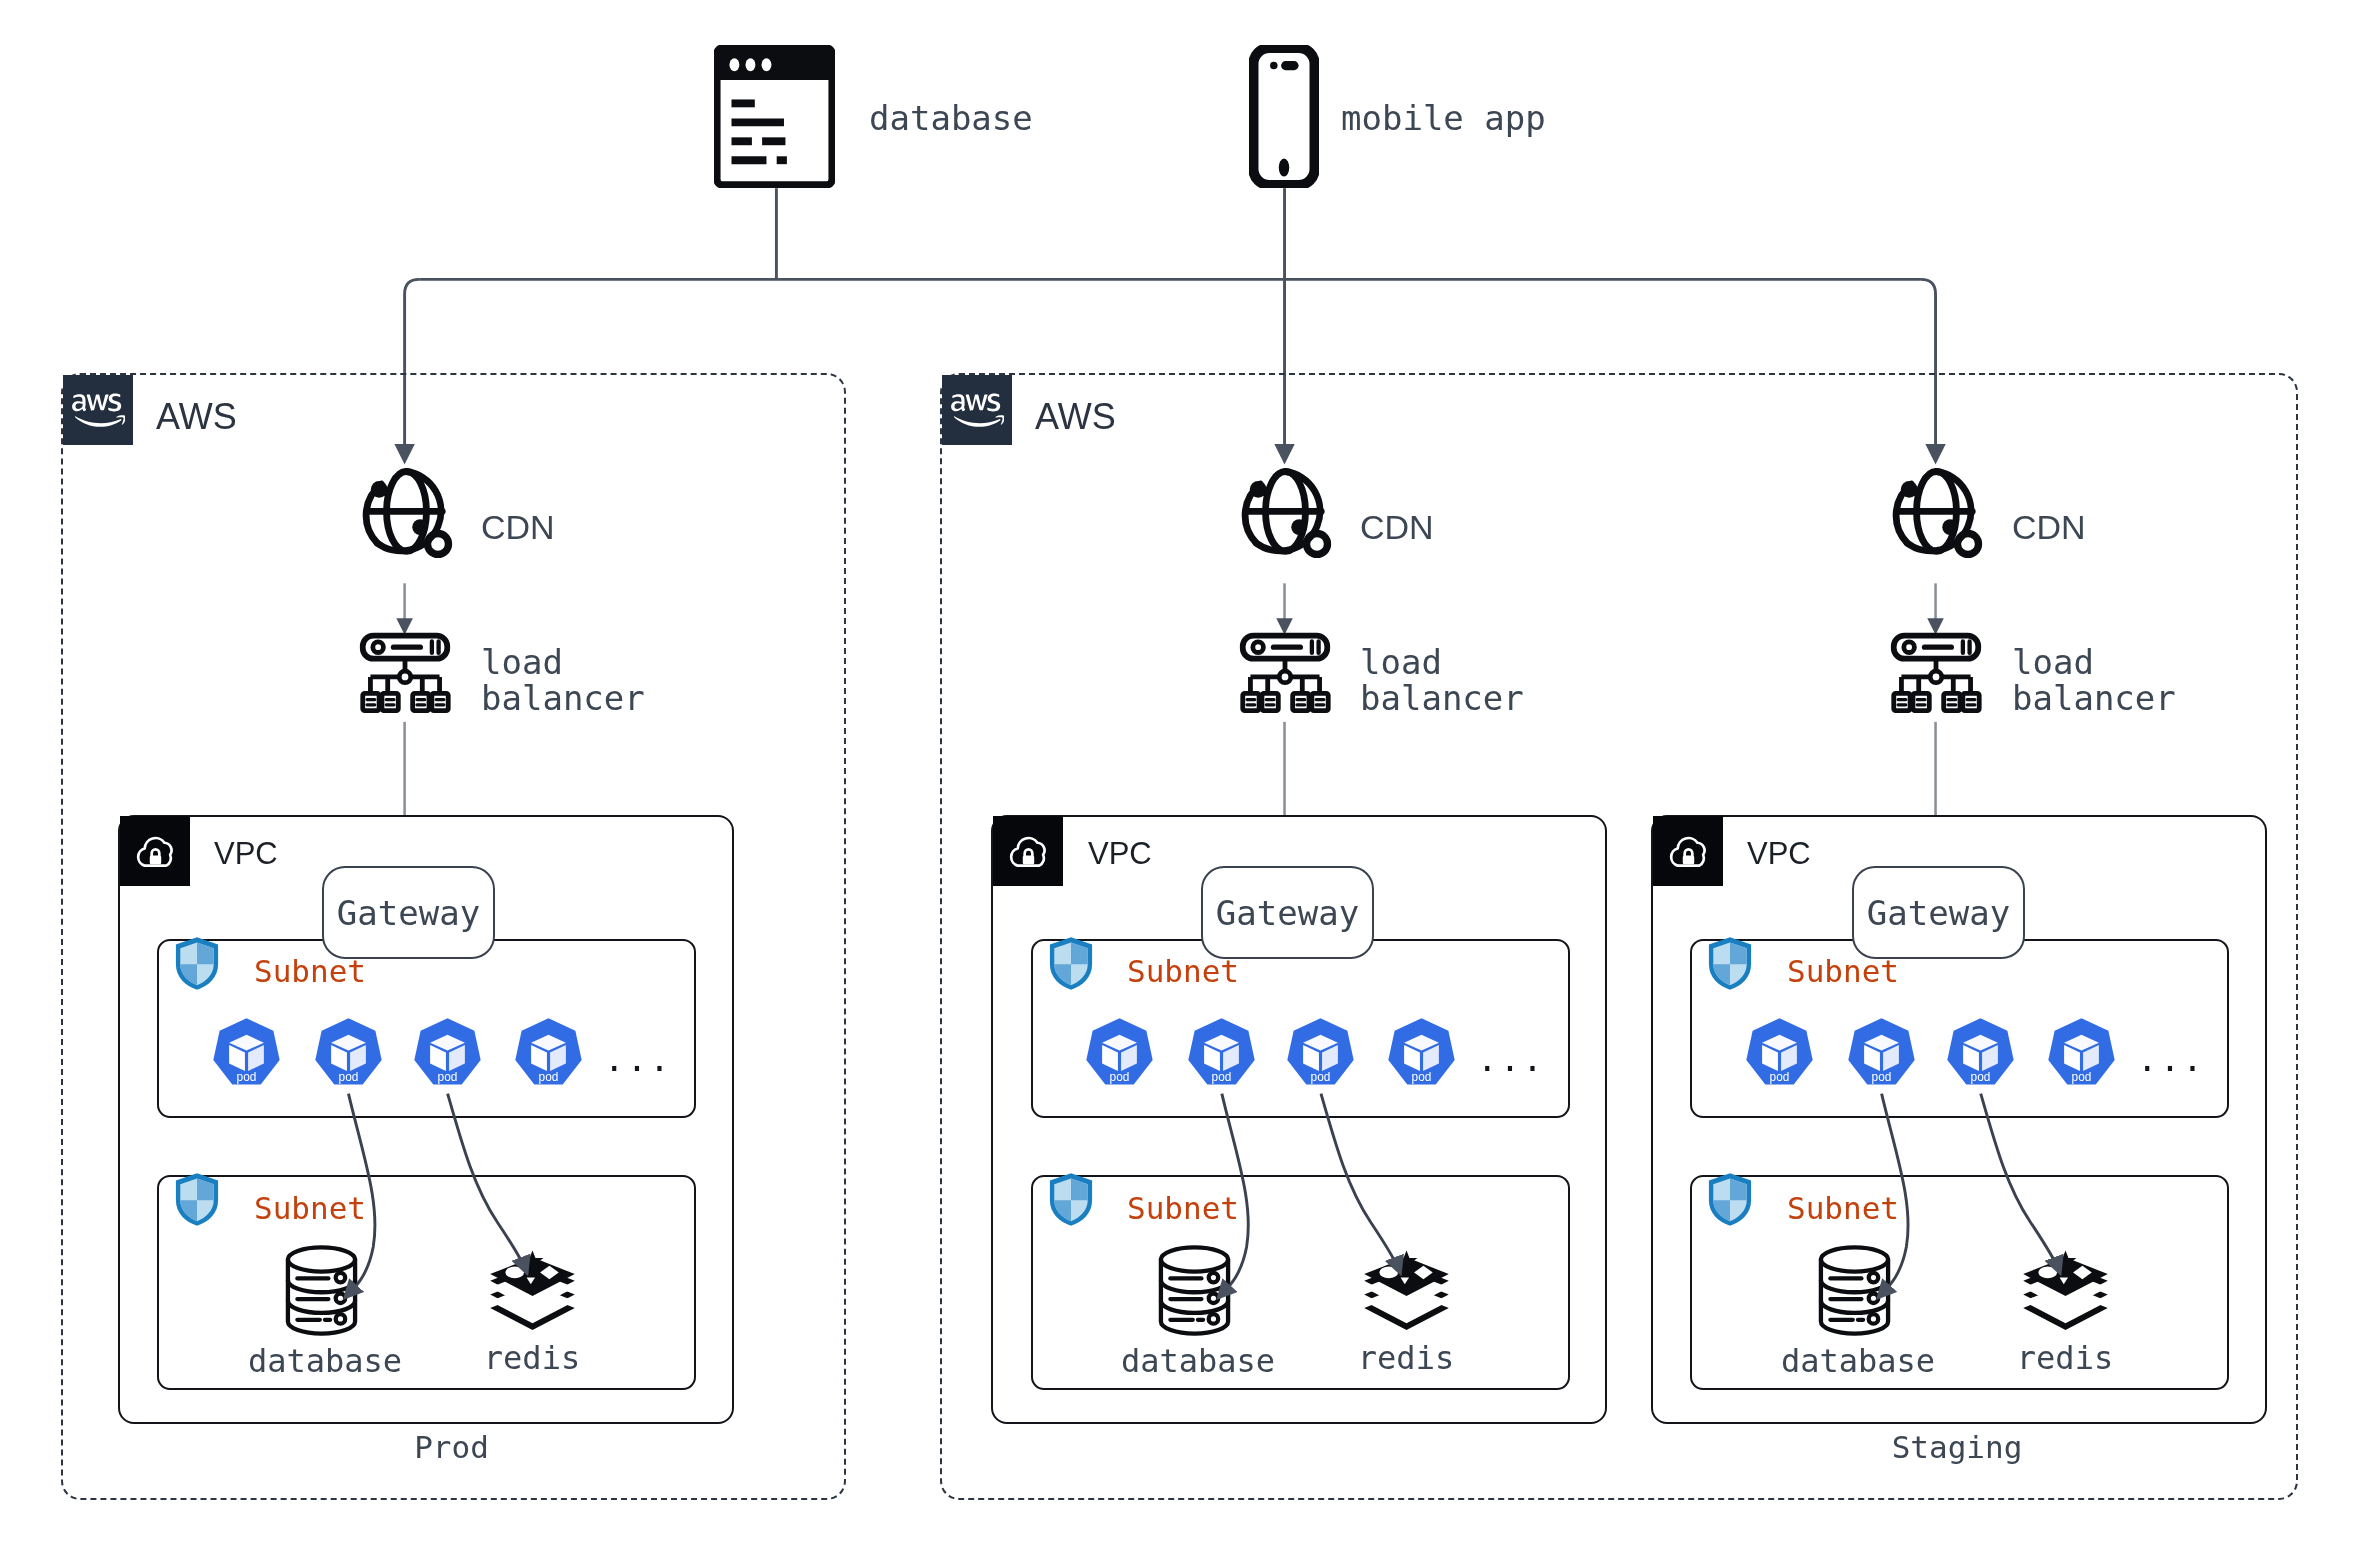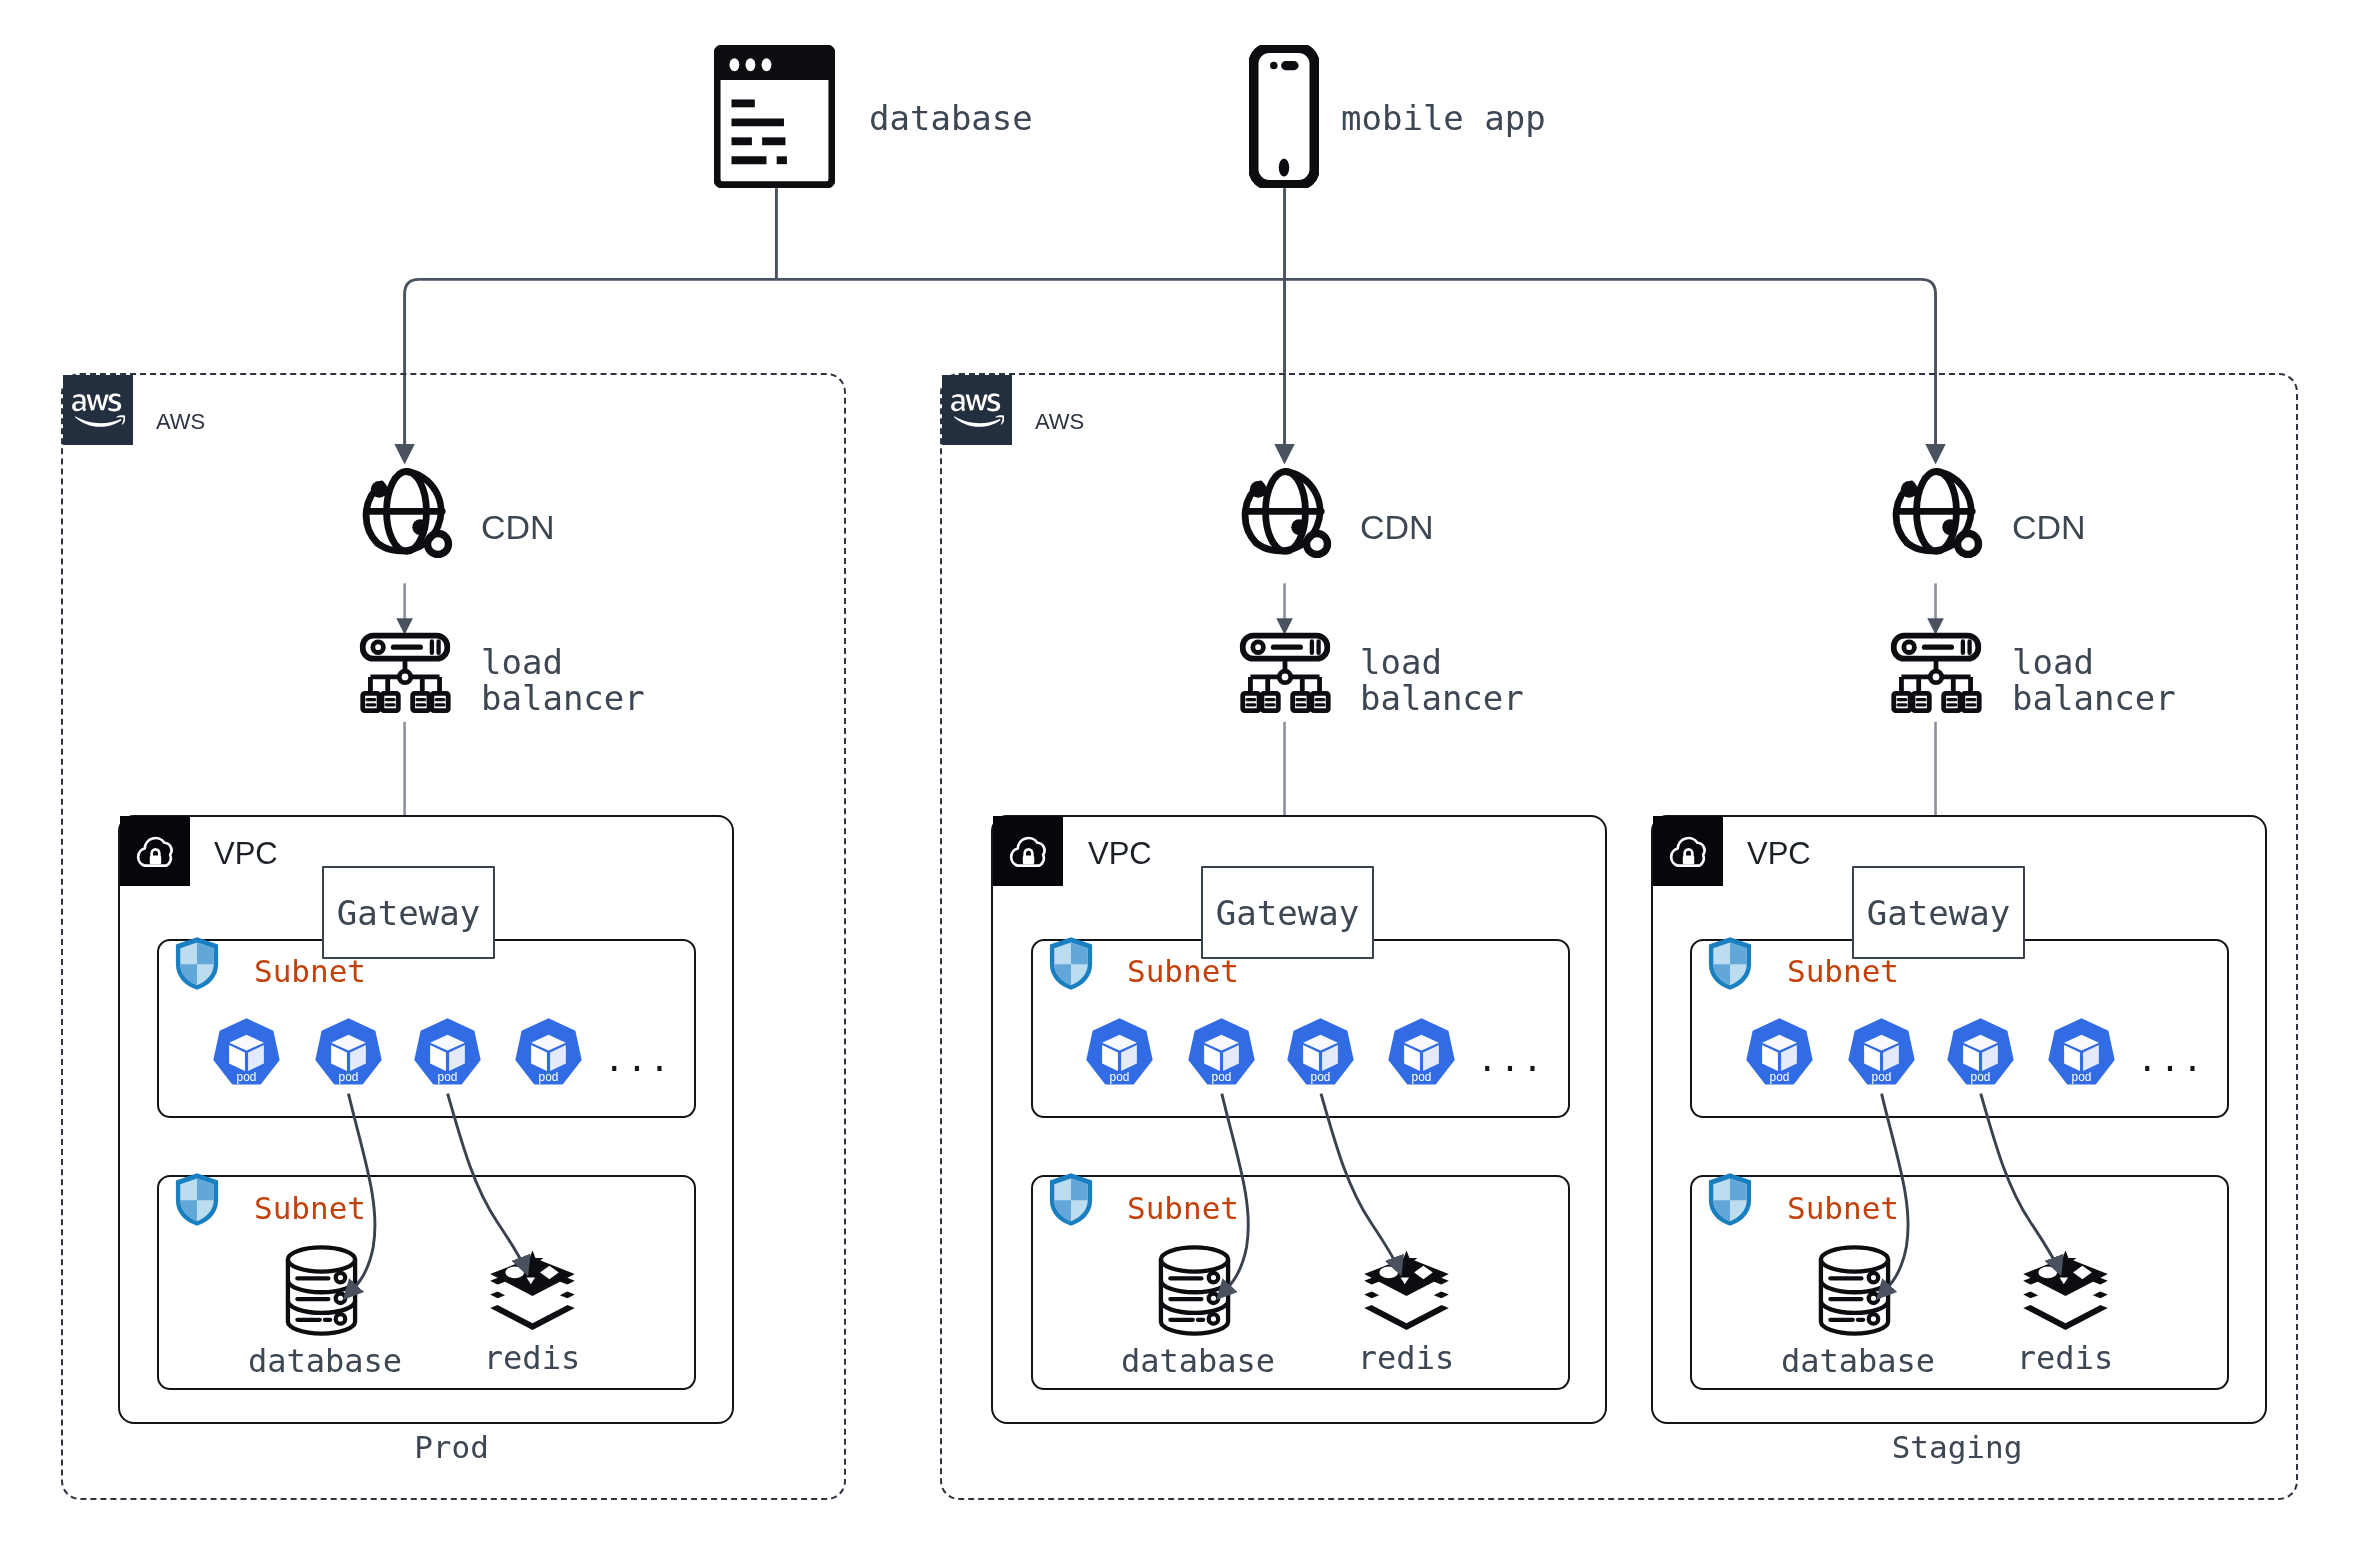--- a/index.html
+++ b/index.html
@@ -23,23 +23,22 @@
   }
   .aws-badge{
     position:absolute;z-index:5;
     width:70px;height:70px;background:#232f3e;
     display:flex;align-items:center;justify-content:center;
   }
   .aws-badge svg{width:54px;height:38px;display:block;}
   .region-tag{
     position:absolute;z-index:5;
     font-family:"Liberation Sans","DejaVu Sans",sans-serif;
-    font-size:22px;color:#2b3440;white-space:nowrap;
+    font-size:36px;color:#2b3440;white-space:nowrap;
     line-height:1;
-    margin-top:12px;
   }
   .region-name{
     position:absolute;z-index:5;
     font-size:31px;color:#3d4754;white-space:nowrap;
     text-align:center;line-height:1;
   }
 
   
   .vpc{
     position:absolute;z-index:3;
@@ -64,21 +63,21 @@
   .shield{position:absolute;z-index:5;width:48px;height:57px;}
   .shield svg{width:48px;height:57px;display:block;}
   .subnet-tag{
     position:absolute;z-index:5;
     font-size:31px;color:#c2410c;white-space:nowrap;line-height:1;
   }
 
   
   .gateway{
     position:absolute;z-index:7;
-    border:2.2px solid #3a4250;border-radius:1px;background:#fff;
+    border:2.2px solid #3a4250;border-radius:23px;background:#fff;
     display:flex;align-items:center;justify-content:center;
     font-size:34px;color:#3d4754;letter-spacing:0px;
   }
 
   
   .pod{position:absolute;z-index:6;width:79px;height:79px;}
   .pod svg{width:79px;height:79px;display:block;}
   .pod-ellipsis{
     position:absolute;z-index:6;font-size:34px;color:#13151a;
     letter-spacing:2.2px;line-height:1;

